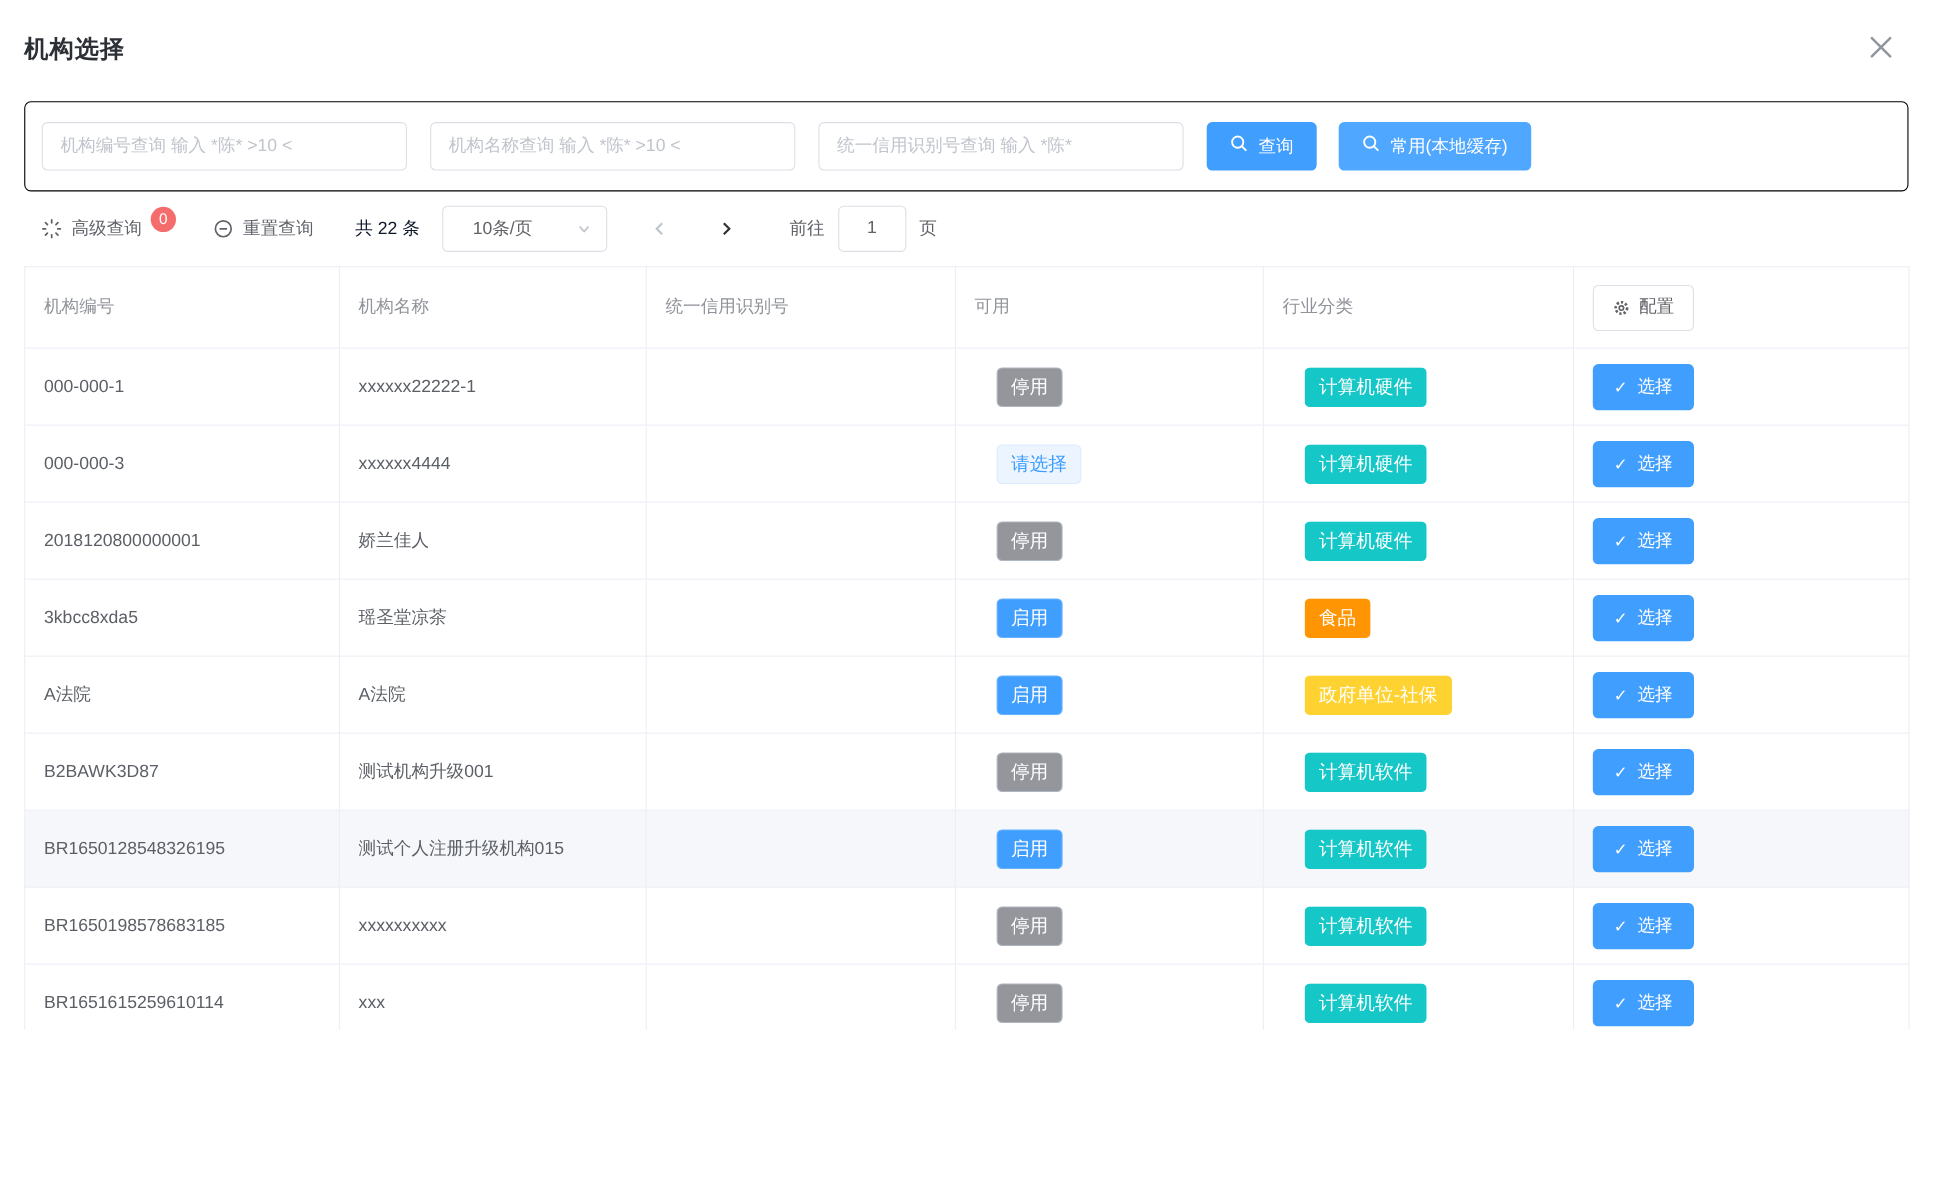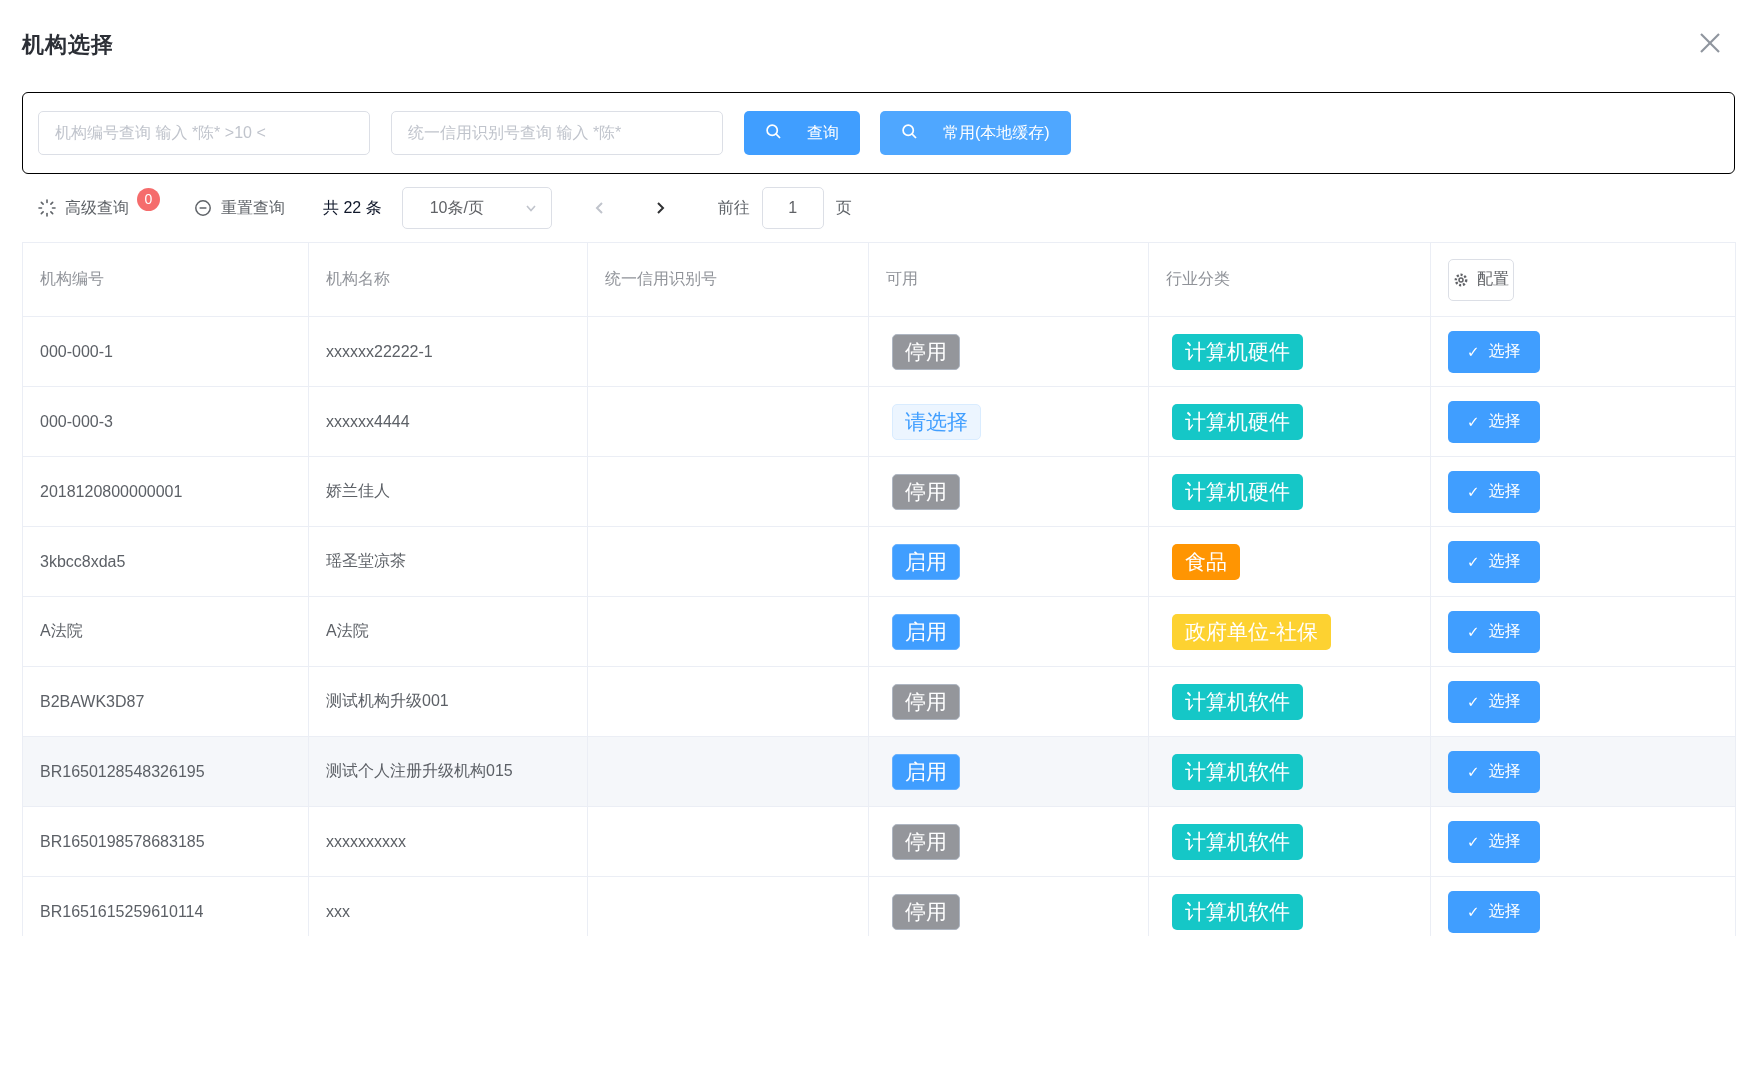--- a/index.html
+++ b/index.html
@@ -13,21 +13,21 @@
   .close-btn { cursor:pointer; line-height:0; padding:2px; }
 
   
   .search-panel { margin:28px 22px 0 22px; border:1px solid #000000; border-radius:6px;
     padding:18px 15px; display:flex; align-items:center; }
   .search-input { width:332px; height:44px; border:1px solid #dcdfe6; border-radius:5px;
     padding:0 16px; font-size:16px; color:#606266; outline:none; margin-right:21px;
     font-family:"Liberation Sans","DejaVu Sans",sans-serif; }
   .search-input::placeholder { color:#c0c4cc; }
   .btn { height:44px; border:none; border-radius:5px; color:#fff; font-size:16px;
-    display:inline-flex; align-items:center; gap:25px; padding:0 21px; cursor:pointer;
+    display:inline-flex; align-items:center; gap:9px; padding:0 21px; cursor:pointer;
     font-family:"Liberation Sans","DejaVu Sans",sans-serif; }
   .btn-query { background:#409eff; margin-right:20px; }
   .btn-cache { background:#4fa7ff; }
 
   
   .toolbar { margin:12px 22px 0 22px; display:flex; align-items:center; height:44px;
     font-size:16px; color:#5f6368; padding-left:16px; }
   .tb-link { display:inline-flex; align-items:center; gap:9px; cursor:pointer; color:#5f6368; }
   .badge { margin-left:8px; transform:translateY(-9px); background:#f56c6c; min-width:23px; height:23px;
     border-radius:12px; color:#fff; font-size:14px; line-height:23px; text-align:center; padding:0 4px; }
@@ -46,53 +46,54 @@
 
   
   table.grid { margin:12px 22px 0 22px; border-collapse:collapse; table-layout:fixed; width:1713px; }
   .grid th, .grid td { border:1px solid #ebeef5; text-align:left; padding-left:17px; overflow:hidden; white-space:nowrap; }
   .grid th { height:74px; color:#909399; font-weight:normal; font-size:16px; }
   .grid td { height:70px; color:#5c6066; font-size:16px; }
   .grid tr.t-highlight td { background:#f5f7fa; }
   .grid tr.stub td { height:30px; }
 
   .tag { display:inline-flex; align-items:center; height:36px; padding:0 12px; border-radius:5px;
-    font-size:21px; color:#fff; margin-left:6px; border:1px solid transparent; cursor:default; }
+    font-size:17px; color:#fff; margin-left:20px; border:1px solid transparent; cursor:default; }
   .tag.t-stop   { background:#94969b; border-color:#aeb6c2; }
   .tag.t-on     { background:#409eff; border-color:#66b1ff; }
   .tag.t-choose { background:#ecf5ff; border-color:#d9ecff; color:#409eff; cursor:pointer; }
   .tag.t-cyan   { background:#15c7c7; }
   .tag.t-orange { background:#ff9502; }
   .tag.t-yellow { background:#fdd231; }
 
   .btn-select { height:42px; padding:0 19px; background:#409eff; color:#fff; border:none; border-radius:5px;
     font-size:16px; display:inline-flex; align-items:center; gap:9px; cursor:pointer;
     font-family:"Liberation Sans","DejaVu Sans",sans-serif; }
   .btn-select .check { font-size:15px; }
-  .btn-config { height:42px; padding:0 4px; background:#fff; border:1px solid #dcdfe6; border-radius:5px;
+  .btn-config { height:42px; padding:0 17px; background:#fff; border:1px solid #dcdfe6; border-radius:5px;
     color:#606266; font-size:16px; display:inline-flex; align-items:center; gap:8px; cursor:pointer;
     font-family:"Liberation Sans","DejaVu Sans",sans-serif; }
 </style>
 </head>
 <body>
 
 <div class="page">
 
   <div class="modal-header">
     <div class="page-title">机构选择</div>
     <div class="close-btn">
       <svg width="38" height="38" viewBox="0 0 38 38">
         <line x1="10" y1="10" x2="28" y2="28" stroke="#8f959e" stroke-width="2.2"></line>
         <line x1="28" y1="10" x2="10" y2="28" stroke="#8f959e" stroke-width="2.2"></line>
       </svg>
     </div>
   </div>
 
   <div class="search-panel">
     <input class="search-input" placeholder="机构编号查询 输入 *陈* &gt;10 &lt;" style="">
+    <input class="search-input" placeholder="机构名称查询 输入 *陈* &gt;10 &lt;" style="">
     <input class="search-input" placeholder="统一信用识别号查询 输入 *陈*" style="">
     <button class="btn btn-query">
       <span class="icon">
         <svg width="17" height="17" viewBox="0 0 17 17">
           <circle cx="7.2" cy="7.2" r="5.1" fill="none" stroke="#fff" stroke-width="1.7"></circle>
           <line x1="11.2" y1="11.2" x2="15" y2="15" stroke="#fff" stroke-width="1.7"></line>
         </svg>
       </span>
       <span>查询</span>
     </button>

